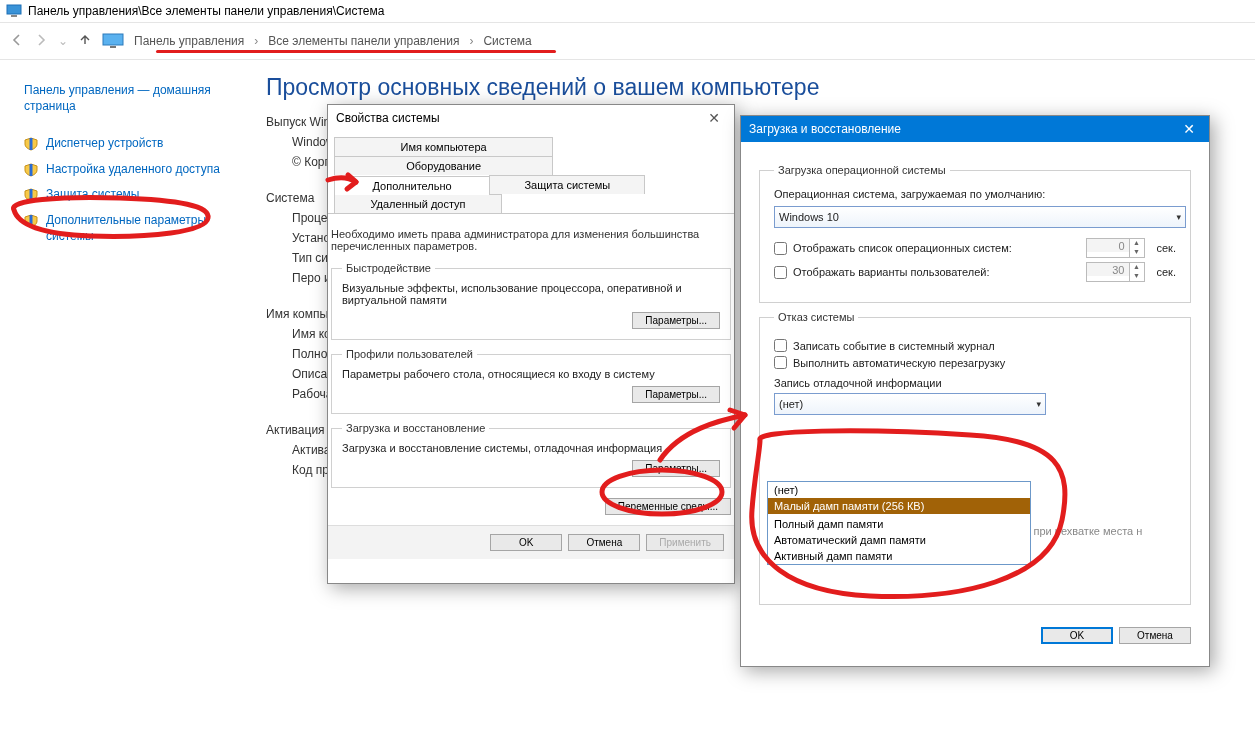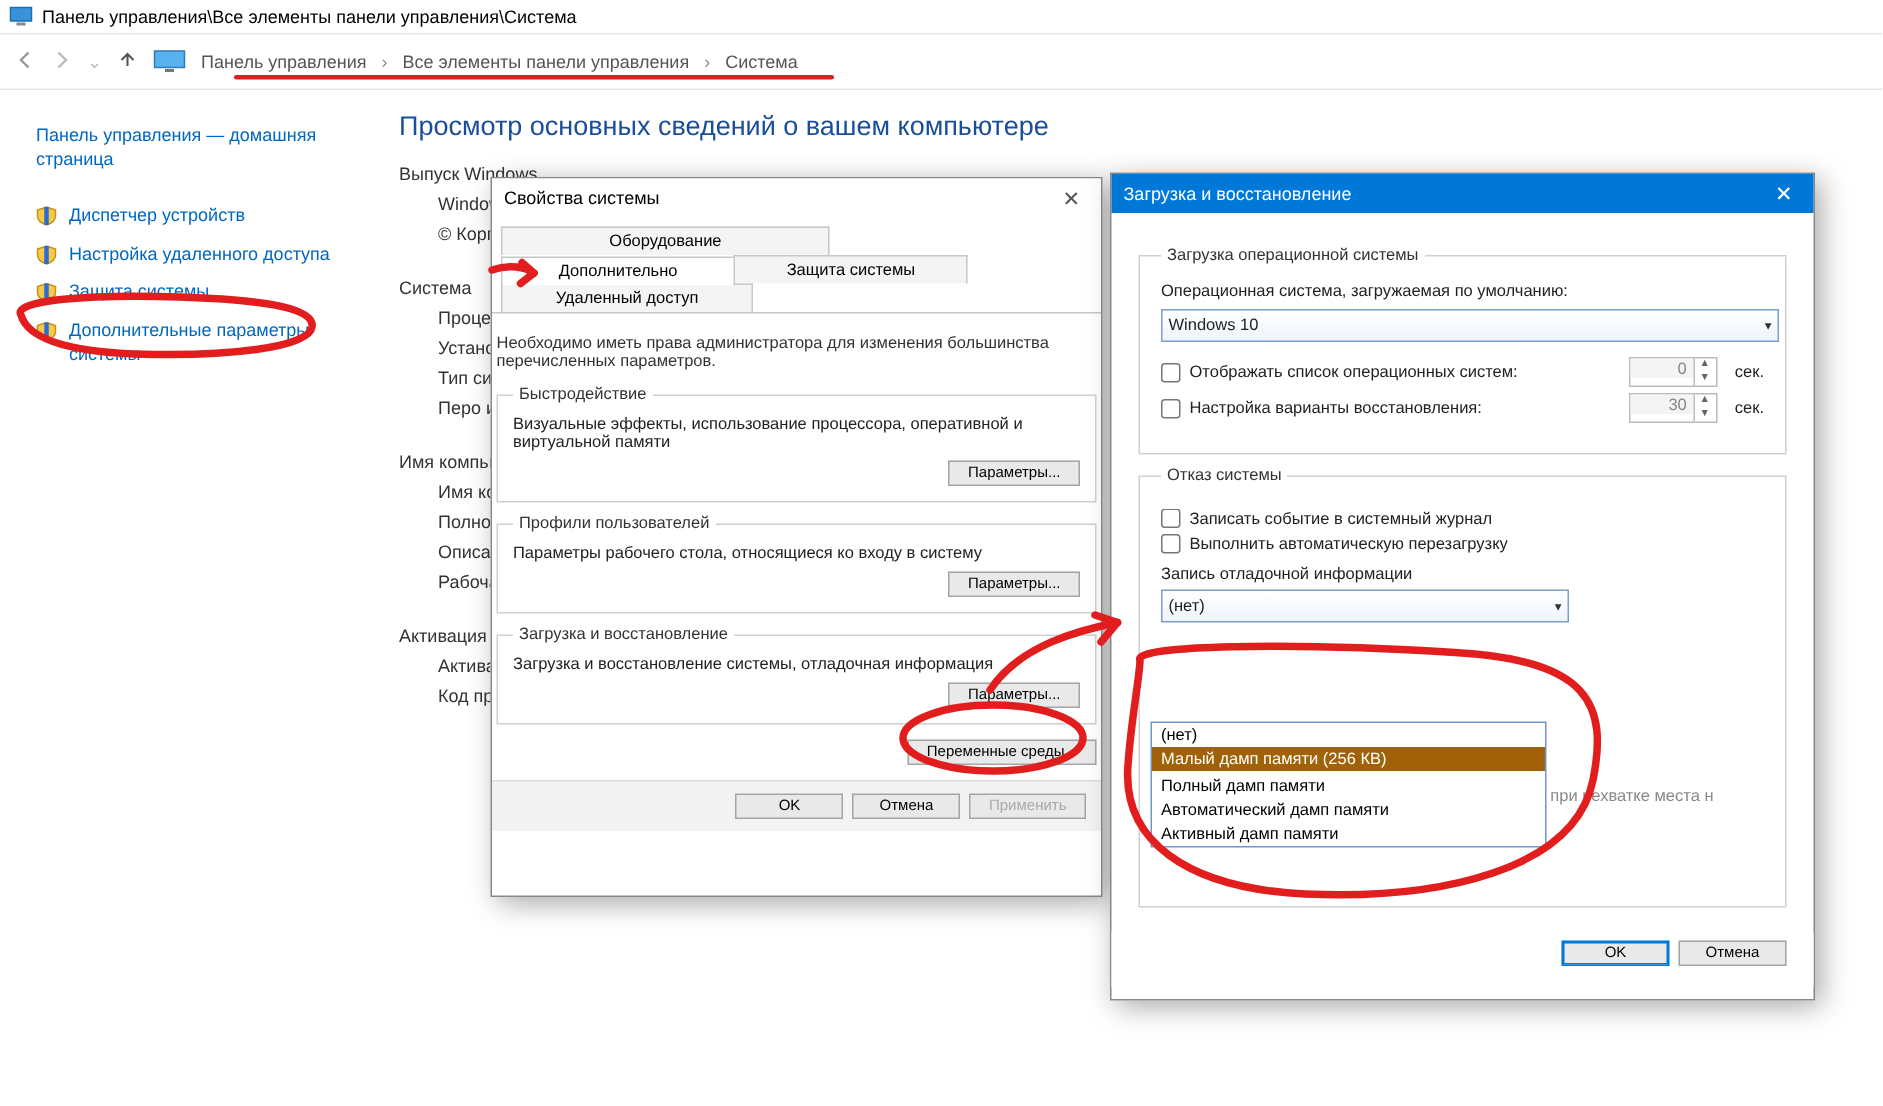--- a/index.html
+++ b/index.html
@@ -9,21 +9,21 @@
 .navbar .arr{width:14px;height:14px;color:#999}
 .navbar .mon-icon{width:22px;height:16px}
 .navbar .crumb{color:#555}
 .navbar .sep{color:#888}
 .hr-red{position:absolute;height:3px;background:#e21d1d;border-radius:2px}
 .body{display:flex}
 .sidebar{width:220px;padding:18px 6px 0 22px}
 .sidebar a{display:flex;gap:8px;align-items:flex-start;color:#0067c0;text-decoration:none;padding:5px 2px;line-height:1.3}
 .sidebar .home{color:#0067c0}
 .main{flex:1;padding:14px 18px}
-.main h1{margin:0 0 14px 0;font-size:18px;font-weight:400;color:#1a4e9b}
+.main h1{margin:0 0 14px 0;font-size:23px;font-weight:400;color:#1a4e9b}
 .section-hdr{color:#333;margin-top:10px}
 .kv{padding-left:26px;color:#333;margin-top:6px}
 .shield{width:14px;height:14px;flex-shrink:0;margin-top:1px}
 
 
 .dlg{position:absolute;background:#fff;border:1px solid #888;box-shadow:4px 4px 18px rgba(0,0,0,.35)}
 .dlg .dlg-title{height:26px;background:#fff;color:#000;display:flex;align-items:center;padding:0 8px;font-size:12px}
 .dlg .dlg-title .x{margin-left:auto;color:#555;font-size:14px;padding:0 6px}
 .dlg-blue .dlg-title{background:#0078d7;color:#fff}
 .dlg-blue .dlg-title .x{color:#fff}
@@ -145,26 +145,27 @@
     <div class="kv">Имя компь</div>
     <div class="kv">Полное имя</div>
     <div class="kv">Описание:</div>
     <div class="kv">Рабочая гру</div>
     <div class="section-hdr" style="margin-top:22px">Активация Wind</div>
     <div class="kv">Активация W</div>
     <div class="kv">Код продукт</div>
   </div>
 </div>
 
-<div class="dlg" style="left:327px;top:118px;width:406px;height:478px">
+<div class="dlg" style="left:327px;top:104px;width:406px;height:478px">
   <div class="dlg-title">
     <span>Свойства системы</span>
     <span class="x">✕</span>
   </div>
   <div class="tabs">
+    <div class="tab row1">Имя компьютера</div>
     <div class="tab row1">Оборудование</div>
     <div style="flex-basis:100%;height:0"></div>
     <div class="tab active" style="width:30%;text-align:center">Дополнительно</div>
     <div class="tab" style="width:30%;text-align:center">Защита системы</div>
     <div class="tab" style="width:33%;text-align:center">Удаленный доступ</div>
   </div>
   <div class="dlg-body">
     <div class="note">Необходимо иметь права администратора для изменения большинства перечисленных параметров.</div>
     <fieldset class="grp">
       <legend>Быстродействие</legend>
@@ -218,21 +219,21 @@
             <input value="0" style="">
             <span class="sp">
               <div>▲</div>
               <div>▼</div>
             </span>
           </span>
         <span style="margin-left:6px">сек.</span>
       </div>
       <div class="chk">
         <input type="checkbox" style="">
-        <span style="flex:1">Настройка варианты восстановления:</span>
+        <span style="flex:1">Отображать варианты пользователей:</span>
         <span class="spin">
             <input value="30" style="">
             <span class="sp">
               <div>▲</div>
               <div>▼</div>
             </span>
           </span>
         <span style="margin-left:6px">сек.</span>
       </div>
     </fieldset>

